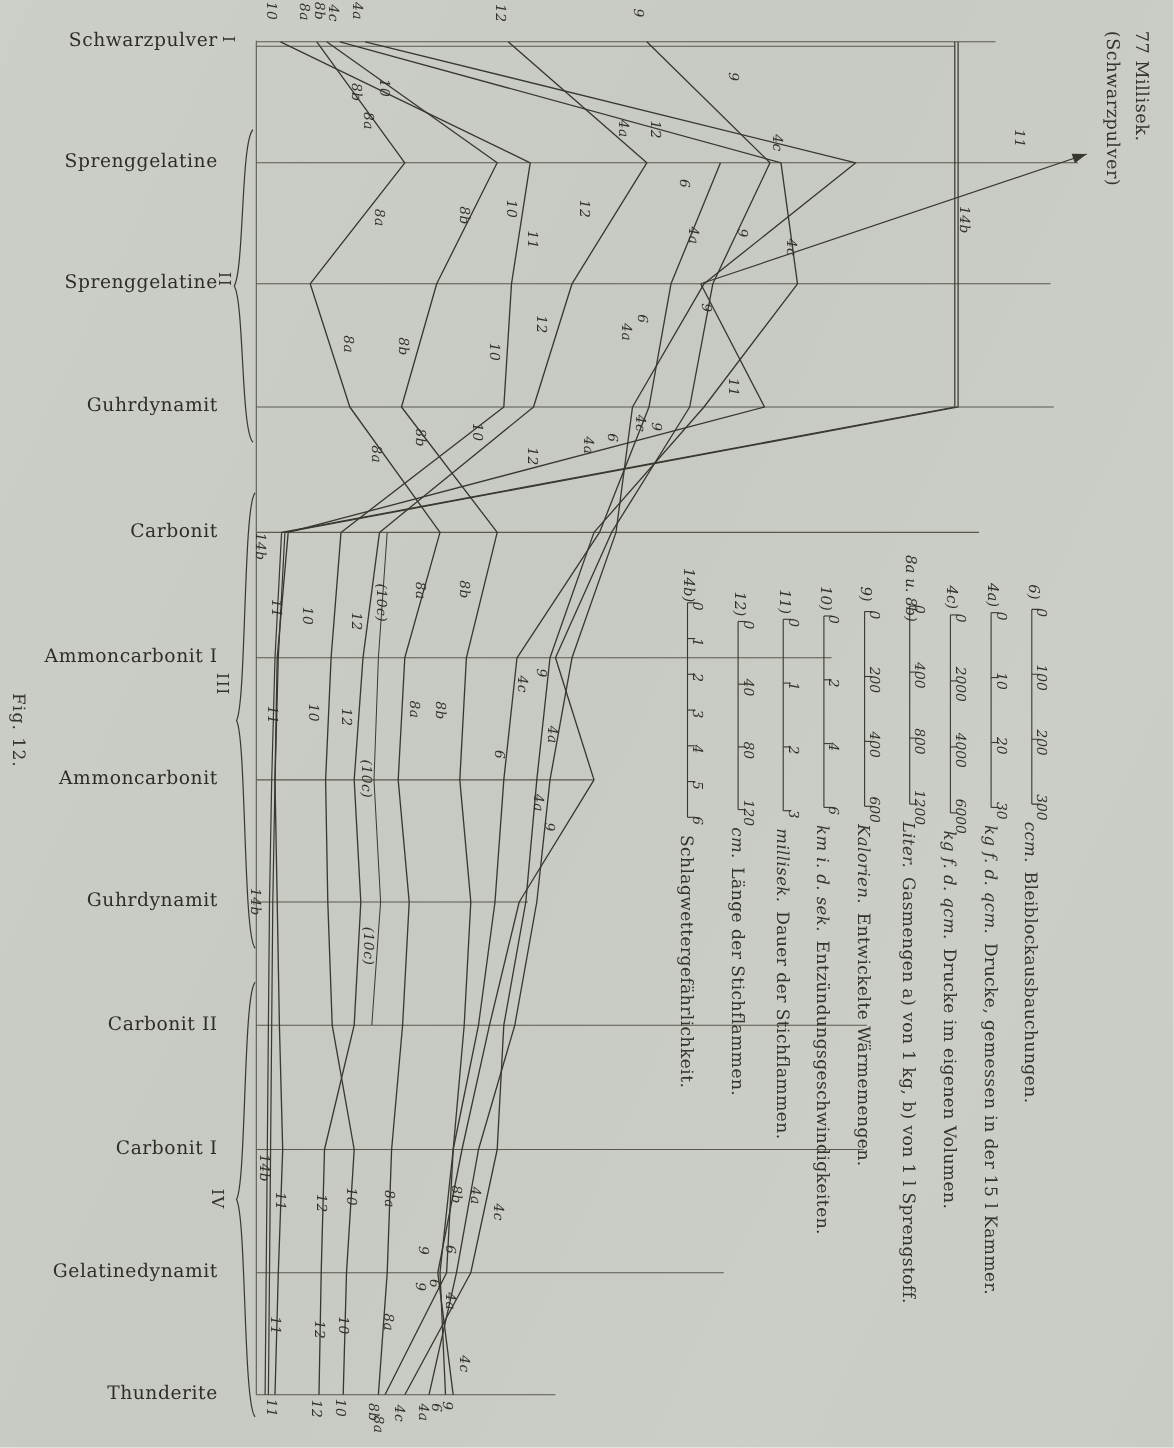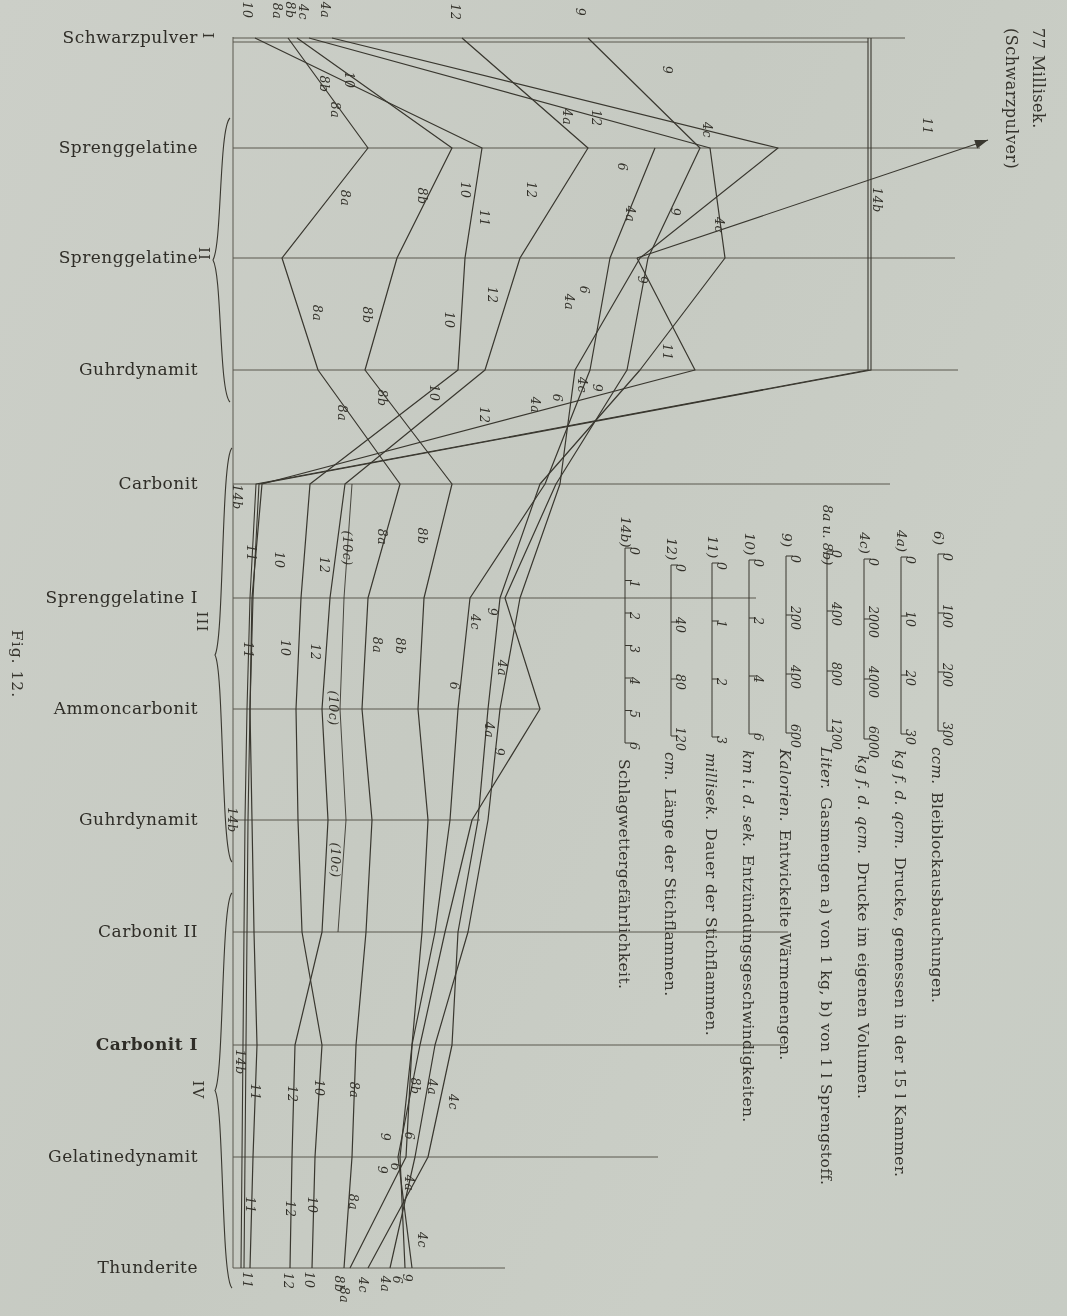--- a/index.html
+++ b/index.html
@@ -114,25 +114,25 @@
       <line x1="625" y1="710.5" x2="632" y2="710.5" stroke="#39372f" stroke-width="1"></line>
       <line x1="625" y1="743" x2="632" y2="743" stroke="#39372f" stroke-width="1"></line>
     </svg>
 
   <div id="rowlabels">
       <div class="rowlabel" style="left: 0px; top: 27px;">Schwarzpulver</div>
       <div class="rowlabel" style="left: 0px; top: 137px;">Sprenggelatine</div>
       <div class="rowlabel" style="left: 0px; top: 247px;">Sprenggelatine</div>
       <div class="rowlabel" style="left: 0px; top: 359px;">Guhrdynamit</div>
       <div class="rowlabel" style="left: 0px; top: 473px;">Carbonit</div>
-      <div class="rowlabel" style="left: 0px; top: 587px;">Sprenggelatine I</div>
+      <div class="rowlabel" style="left: 0px; top: 587px;">Ammoncarbonit I</div>
       <div class="rowlabel" style="left: 0px; top: 698px;">Ammoncarbonit</div>
       <div class="rowlabel" style="left: 0px; top: 809px;">Guhrdynamit</div>
       <div class="rowlabel" style="left: 0px; top: 921px;">Carbonit II</div>
-      <div class="rowlabel" style="left: 0px; top: 1034px; font-weight: bold;">Carbonit I</div>
+      <div class="rowlabel" style="left: 0px; top: 1034px;">Carbonit I</div>
       <div class="rowlabel" style="left: 0px; top: 1146px;">Gelatinedynamit</div>
       <div class="rowlabel" style="left: 0px; top: 1257px;">Thunderite</div>
     </div>
   <div id="numerals">
       <div class="rot rcenter numeral" style="left: 217px; top: 36px;">I</div>
       <div class="rot rcenter numeral" style="left: 213px; top: 254px;">II</div>
       <div class="rot rcenter numeral" style="left: 211px; top: 622px;">III</div>
       <div class="rot rcenter numeral" style="left: 207px; top: 1090px;">IV</div>
     </div>
   <div id="curvelabels">

